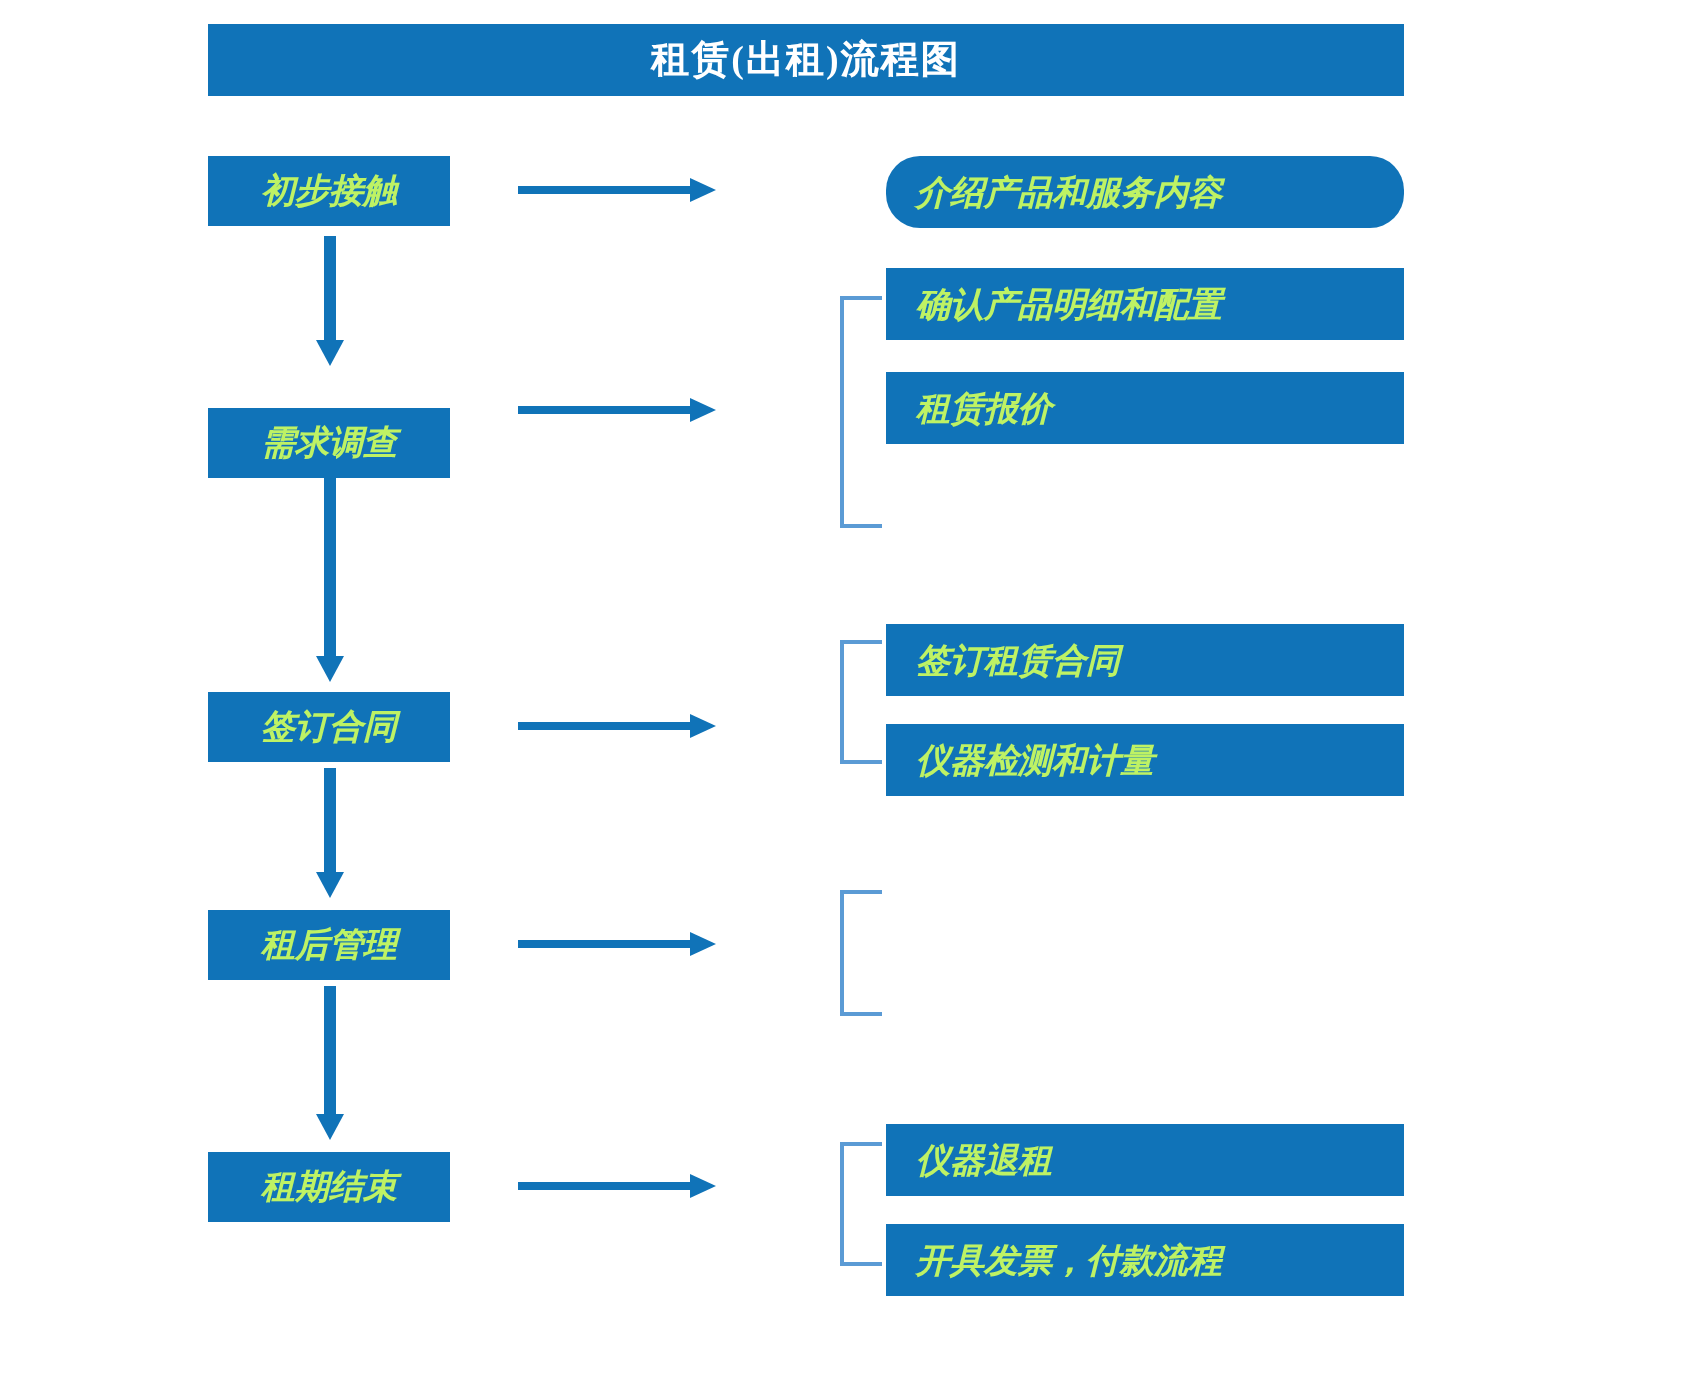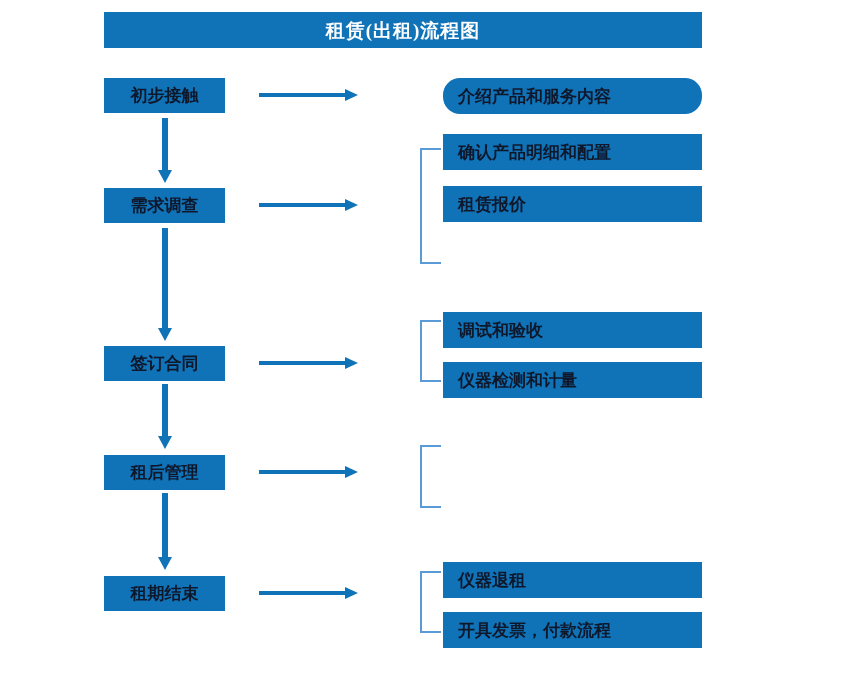--- a/index.html
+++ b/index.html
@@ -45,25 +45,26 @@
 
   
   .box {
     position: absolute;
     background: #1073B8;
     display: flex;
     align-items: center;
     box-sizing: border-box;
   }
   .box .box-text {
-    color: #0f172a;
+    color: #bef264;
     font-size: 17px;
     font-weight: bold;
     line-height: 1;
     white-space: nowrap;
+    font-style: italic;
   }
 
   
   .stage-box {
     left: 104px;
     width: 121px;
     height: 35px;
     justify-content: center;
   }
   .stage-box .box-text {
@@ -131,21 +132,21 @@
     <span class="box-text">介绍产品和服务内容</span>
   </div>
 
   <div class="v-arrow" style="top:118px; height:66px;">
     <svg width="16" height="66" viewBox="0 0 16 66">
       <line x1="8" y1="0" x2="8" y2="54" stroke="#1073B8" stroke-width="6"></line>
       <polygon points="1,52 15,52 8,65" fill="#1073B8"></polygon>
     </svg>
   </div>
 
-  <div class="box stage-box" style="top:188px;">
+  <div class="box stage-box" style="top:204px;">
     <span class="box-text">需求调查</span>
   </div>
 
   <div class="h-arrow" style="top:198px;">
     <svg width="100" height="14" viewBox="0 0 100 14">
       <line x1="0" y1="7" x2="88" y2="7" stroke="#1073B8" stroke-width="4"></line>
       <polygon points="86,1 99,7 86,13" fill="#1073B8"></polygon>
     </svg>
   </div>
 
@@ -180,21 +181,21 @@
     </svg>
   </div>
 
   <div class="bracket" style="top:320px; height:62px;">
     <svg width="24" height="62" viewBox="0 0 24 62">
       <path d="M23,1 L3,1 L3,61 L23,61" fill="none" stroke="#5B9BD5" stroke-width="2"></path>
     </svg>
   </div>
 
   <div class="box detail-box" style="top:312px;">
-    <span class="box-text">调试和验收</span>
+    <span class="box-text">签订租赁合同</span>
   </div>
   <div class="box detail-box" style="top:362px;">
     <span class="box-text">仪器检测和计量</span>
   </div>
 
   <div class="v-arrow" style="top:384px; height:66px;">
     <svg width="16" height="66" viewBox="0 0 16 66">
       <line x1="8" y1="0" x2="8" y2="54" stroke="#1073B8" stroke-width="6"></line>
       <polygon points="1,52 15,52 8,65" fill="#1073B8"></polygon>
     </svg>

